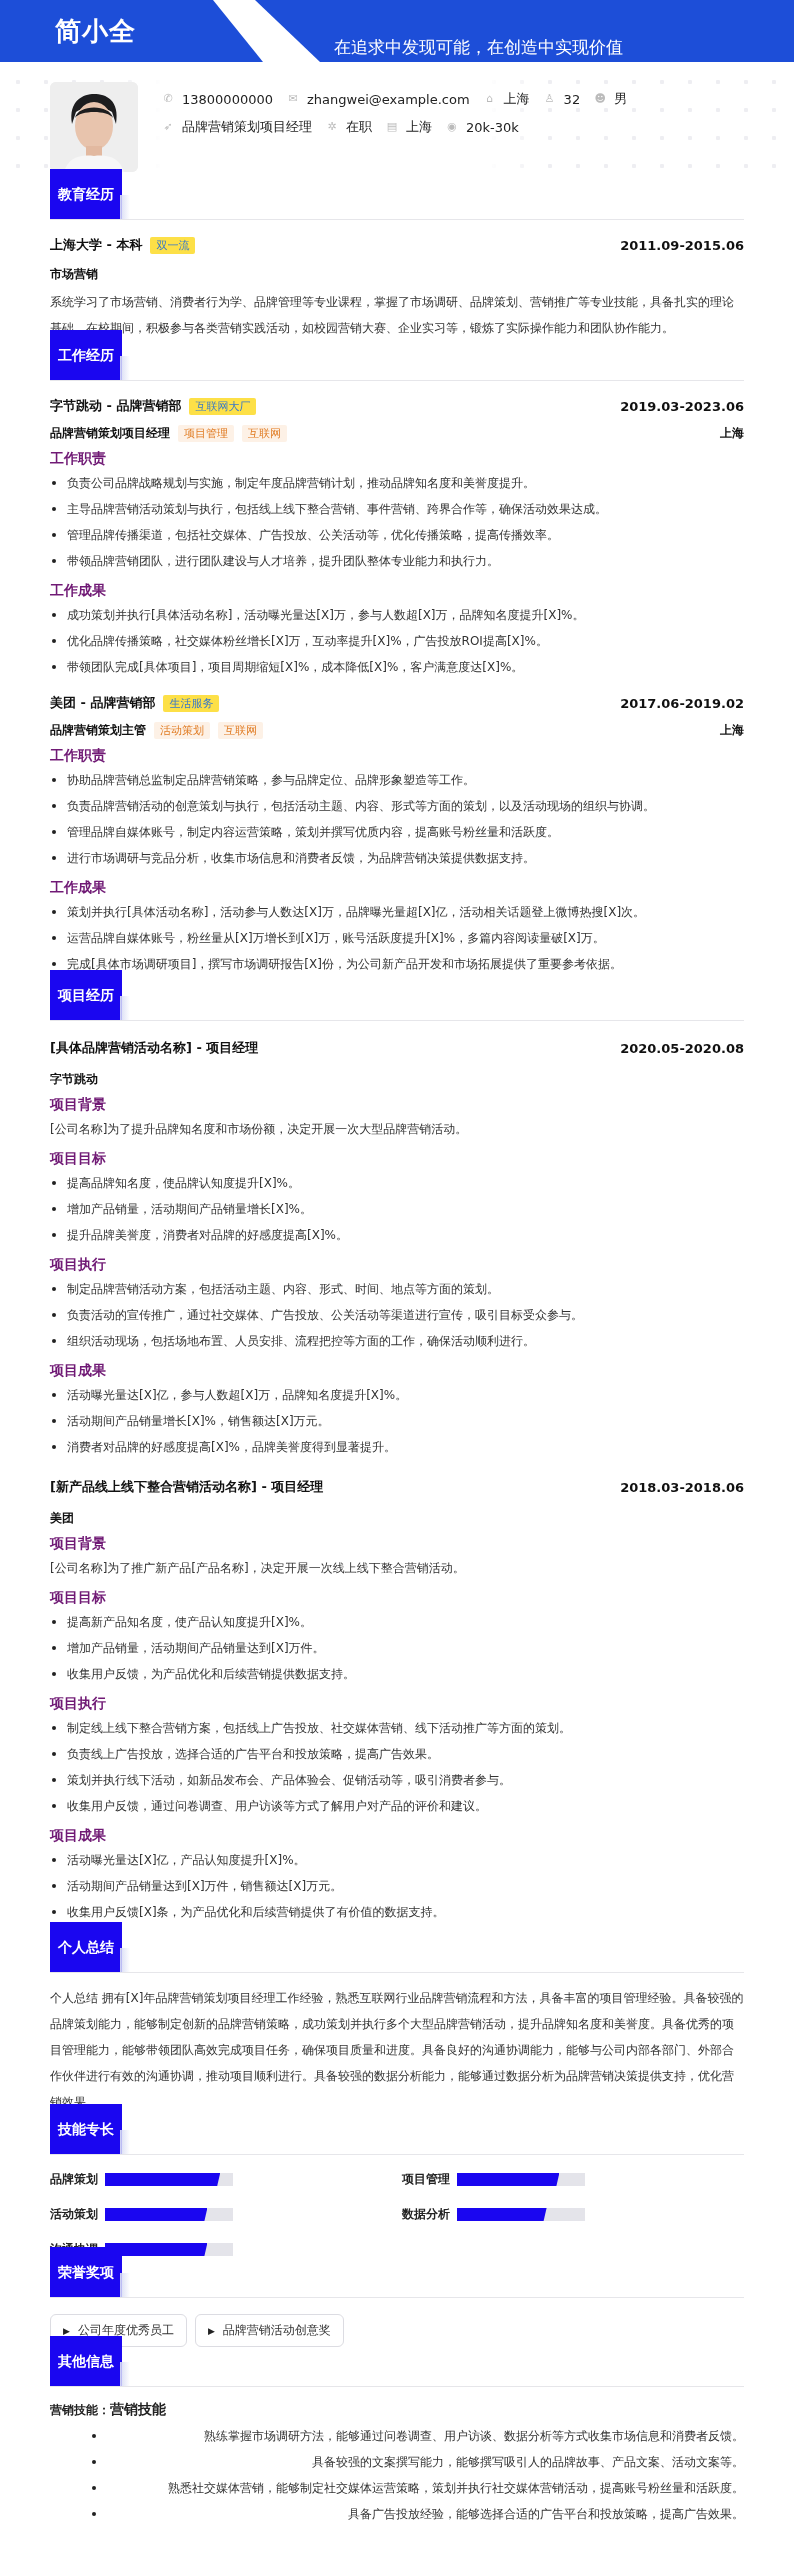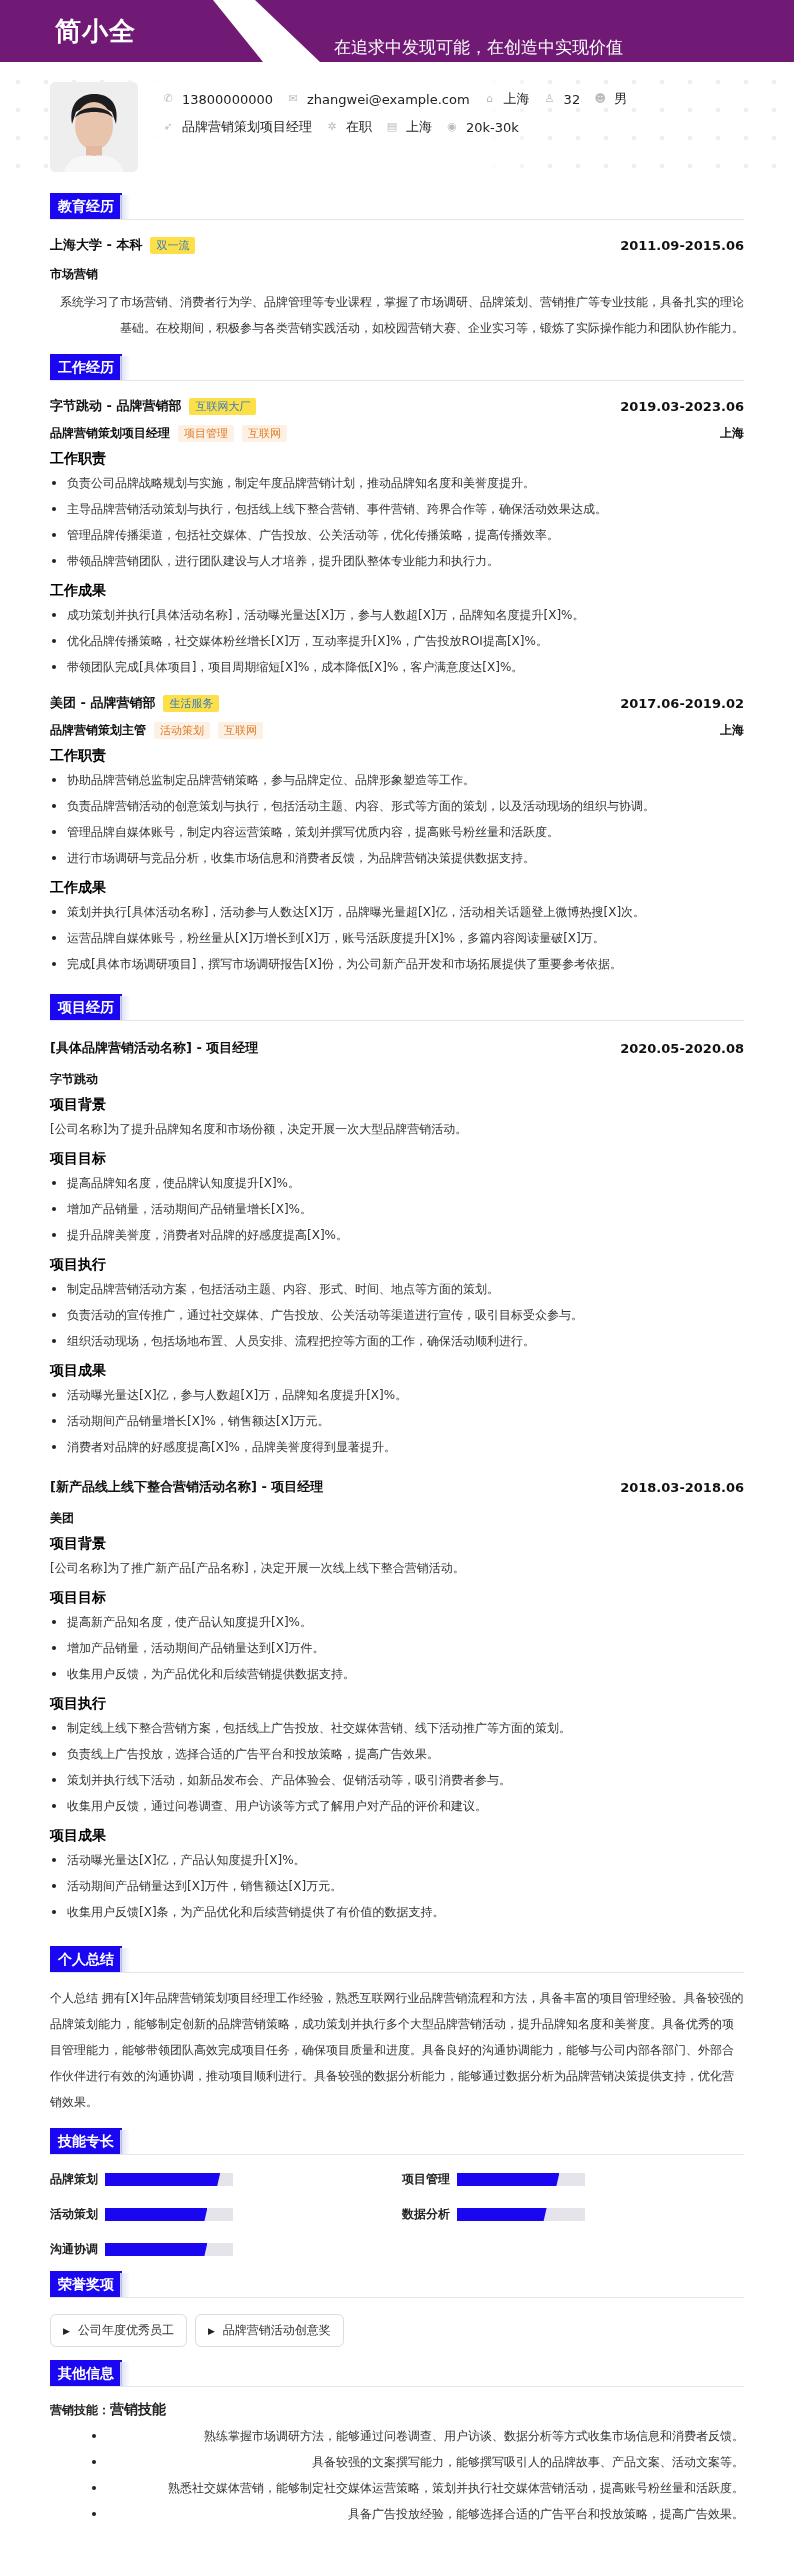--- a/index.html
+++ b/index.html
@@ -1,40 +1,40 @@
 <!DOCTYPE html>
 <html><head>
 <meta charset="utf-8">
 <style>
   * { box-sizing: border-box; margin: 0; padding: 0; }
   body { width: 794px; background: #ffffff; font-family: "DejaVu Sans", "Liberation Sans", sans-serif; color: #222; font-size: 12px; }
   .page { width: 794px; position: relative; }
-  .banner { position: relative; height: 62px; background: #701a75; overflow: hidden; }
+  .banner { position: relative; height: 62px; background: #1d4ed8; overflow: hidden; }
   .banner .stripe { position: absolute; top: 0; left: 0; width: 794px; height: 62px; }
   .banner .name { position: absolute; left: 55px; top: 14px; color: #fff; font-size: 26px; font-weight: bold; letter-spacing: 1px; }
   .banner .motto { position: absolute; left: 334px; top: 20px; color: #fff; font-size: 17px; margin-top: 16px; }
   .header { position: relative; height: 128px; background-image: radial-gradient(circle, #eeeef2 2px, transparent 2.5px); background-size: 28px 28px; background-position: 4px 6px; }
   .header-mask { position: absolute; left: 110px; top: 0; width: 440px; height: 128px; background: linear-gradient(90deg, rgba(255,255,255,0) 0%, #fff 12%, #fff 85%, rgba(255,255,255,0) 100%); }
   .photo { position: absolute; left: 50px; top: 20px; width: 88px; height: 90px; border-radius: 6px; background: #efefef; overflow: hidden; }
   .info-row { position: absolute; left: 162px; display: flex; align-items: center; font-size: 13px; color: #222; }
   .info-row .ic { width: 12px; height: 12px; margin-right: 8px; color: #bbb; font-size: 11px; line-height: 12px; text-align: center; }
   .info-row .val { margin-right: 14px; }
   .section { padding: 0 50px; }
   .sec-title { position: relative; height: 30px; margin-top: 10px; border-bottom: 1px solid #e6e6ea; }
-  .sec-title .lbl { position: absolute; left: 0; bottom: 0; background: #1a06f0; color: #fff; font-size: 14px; font-weight: bold; padding: 4px 8px; line-height: 18px; }
+  .sec-title .lbl { position: absolute; left: 0; bottom: 0; background: #1a06f0; color: #fff; font-size: 14px; font-weight: bold; padding: 16px 8px; line-height: 18px; }
   .sec-title .shade { position: absolute; left: 70px; bottom: 0; width: 10px; height: 24px; background: linear-gradient(90deg, #d8dcf5, rgba(255,255,255,0)); }
   .row { display: flex; justify-content: space-between; align-items: center; }
   .h1 { font-size: 13px; font-weight: bold; color: #111; }
   .date { font-size: 13px; font-weight: bold; color: #111; }
   .tag { display: inline-block; font-size: 11px; padding: 1px 6px; margin-left: 8px; border-radius: 2px; font-weight: normal; }
   .tag.blue { background: #fde047; color: #3a79c8; }
   .tag.orange { background: #fdf1e6; color: #e07b22; }
   .sub { font-size: 12px; font-weight: bold; color: #111; }
   .para { font-size: 12px; color: #333; line-height: 26px; }
-  .h2 { font-size: 14px; font-weight: bold; color: #000000; margin-top: 8px; margin-bottom: 2px; }
+  .h2 { font-size: 14px; font-weight: bold; color: #701a75; margin-top: 8px; margin-bottom: 2px; }
   ul.bl { list-style: none; }
   ul.bl li { position: relative; padding-left: 17px; font-size: 12px; color: #333; line-height: 26px; }
   ul.bl li::before { content: ""; position: absolute; left: 2px; top: 11px; width: 4px; height: 4px; border-radius: 50%; background: #222; }
   .skills { display: grid; grid-template-columns: 352px 352px; row-gap: 18px; margin-top: 16px; }
   .skill { display: flex; align-items: center; }
   .skill .sn { font-size: 12px; font-weight: bold; width: 55px; }
   .skill .bar { position: relative; width: 128px; height: 13px; background: #e4e4ea; }
   .skill .fill { position: absolute; left: 0; top: 0; height: 13px; background: #1a06f0; clip-path: polygon(0 0, 100% 0, calc(100% - 3px) 100%, 0 100%); }
   .awards { display: flex; gap: 8px; margin-top: 16px; }
   .award { border: 1px solid #dcdce2; border-radius: 6px; padding: 7px 12px; font-size: 12px; color: #333; display: flex; align-items: center; }
@@ -95,21 +95,21 @@
   <div class="section">
     <div class="sec-title" style="margin-top:0;">
       <span class="lbl">教育经历</span>
         <span class="shade"></span>
     </div>
     <div class="row" style="margin-top:16px;">
       <div class="h1"><span>上海大学 - 本科</span><span class="tag blue">双一流</span></div>
       <div class="date">2011.09-2015.06</div>
     </div>
     <div class="sub" style="margin-top:12px;">市场营销</div>
-    <div class="para" style="margin-top:6px;text-align:right;">系统学习了市场营销、消费者行为学、品牌管理等专业课程，掌握了市场调研、品牌策划、营销推广等专业技能，具备扎实的理论基础。在校期间，积极参与各类营销实践活动，如校园营销大赛、企业实习等，锻炼了实际操作能力和团队协作能力。</div>
+    <div class="para" style="margin-top:6px;">系统学习了市场营销、消费者行为学、品牌管理等专业课程，掌握了市场调研、品牌策划、营销推广等专业技能，具备扎实的理论基础。在校期间，积极参与各类营销实践活动，如校园营销大赛、企业实习等，锻炼了实际操作能力和团队协作能力。</div>
   </div>
 
   <div class="section" style="margin-top:6px;">
     <div class="sec-title">
       <span class="lbl">工作经历</span>
         <span class="shade"></span>
     </div>
 
     <div style="margin-top:16px;">
       <div class="row">

